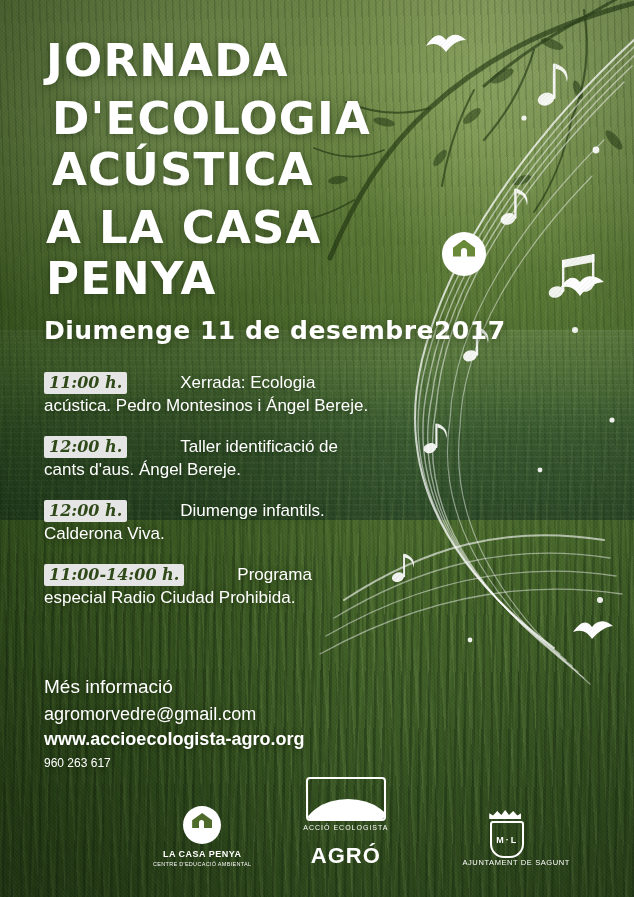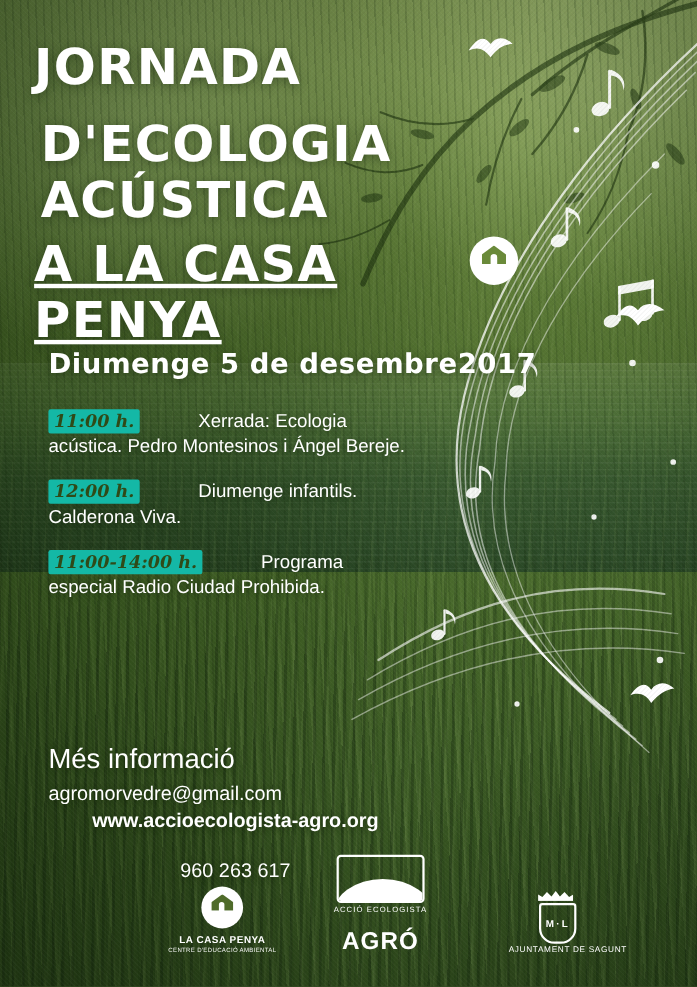--- a/index.html
+++ b/index.html
@@ -144,33 +144,33 @@
   }
 
   
   .content {
     position: absolute;
     inset: 0;
     padding: 0;
   }
   .title {
     position: absolute;
-    left: 31px;
+    left: 46px;
     top: 36px;
     width: 440px;
     color: #ffffff;
     font-family: "DejaVu Sans", sans-serif;
     font-weight: 700;
     letter-spacing: 1.2px;
     line-height: 1.12;
     text-shadow: 0 2px 10px rgba(20,35,10,0.45);
   }
   .title .l1 { font-size: 45px; display:block; }
-  .title .l2 { font-size: 45px; display:block; margin-top: 20px; padding-left: 6px;}
-  .title .l3 { font-size: 45px; display:flex; gap:10px; margin-top: 8px; text-decoration: underline; }
+  .title .l2 { font-size: 45px; display:block; margin-top: 8px; padding-left: 6px;}
+  .title .l3 { font-size: 45px; display:flex; align-items:center; gap:10px; margin-top: 8px; }
 
   .casa-penya-mark {
     display:inline-block;
     width: 44px; height: 44px;
     border-radius: 50%;
     background: #ffffff;
     position: relative;
     flex: 0 0 auto;
     margin-left: 4px;
   }
@@ -214,55 +214,53 @@
     color: #ffffff;
     font-size: 17px;
     line-height: 1.35;
     text-shadow: 0 1px 6px rgba(20,35,10,0.5);
   }
   .item .time {
     font-family: "DejaVu Serif", serif;
     font-style: italic;
     font-weight: 700;
     font-size: 16px;
-    background: #14b8a6;
+    background: #e5e5e5;
     color: #2f4a18;
     padding: 1px 5px 2px 5px;
     border-radius: 2px;
     margin-right: 5px;
     text-shadow: none;
     white-space: nowrap;
   }
   .item .txt { font-family: "Liberation Sans", sans-serif; margin-left: 48px; }
 
   .info {
     position: absolute;
     left: 44px;
     top: 676px;
     width: 340px;
     color: #ffffff;
     text-shadow: 0 1px 6px rgba(20,35,10,0.55);
   }
   .info .heading {
-    font-size: 25px;
+    font-size: 19px;
     margin-bottom: 6px;
   }
   .info .email {
     font-size: 18px;
     margin-bottom: 4px;
   }
   .info .web {
     font-size: 18px;
     font-weight: 700;
-    margin-bottom: 24px;
-    text-align: center;
+    margin-bottom: 6px;
   }
   .info .phone {
-    font-size: 18px;
-    text-align: center;
+    font-size: 12px;
   }
 
   
   .logos {
     position:absolute;
     left: 0; right: 0;
     bottom: 30px;
     display:flex;
     justify-content: flex-end;
     align-items: flex-end;
@@ -457,25 +455,28 @@
 
     <div class="title">
       <span class="l1">JORNADA</span>
       <span class="l2">D'ECOLOGIA ACÚSTICA</span>
       <span class="l3">
         <span>A LA CASA PENYA</span>
         <span class="casa-penya-mark"></span>
       </span>
     </div>
 
-    <div class="date">Diumenge 5 de desembre2017</div>
+    <div class="date">Diumenge 11 de desembre2017</div>
 
     <div class="schedule">
       <div class="item">
         <span class="time">11:00 h.</span><span class="txt">Xerrada: Ecologia acústica. Pedro Montesinos i Ángel Bereje.</span>
+      </div>
+      <div class="item">
+        <span class="time">12:00 h.</span><span class="txt">Taller identificació de cants d'aus. Ángel Bereje.</span>
       </div>
       <div class="item">
         <span class="time">12:00 h.</span><span class="txt">Diumenge infantils. Calderona Viva.</span>
       </div>
       <div class="item">
         <span class="time">11:00-14:00 h.</span><span class="txt">Programa especial Radio Ciudad Prohibida.</span>
       </div>
     </div>
 
     <div class="info">

